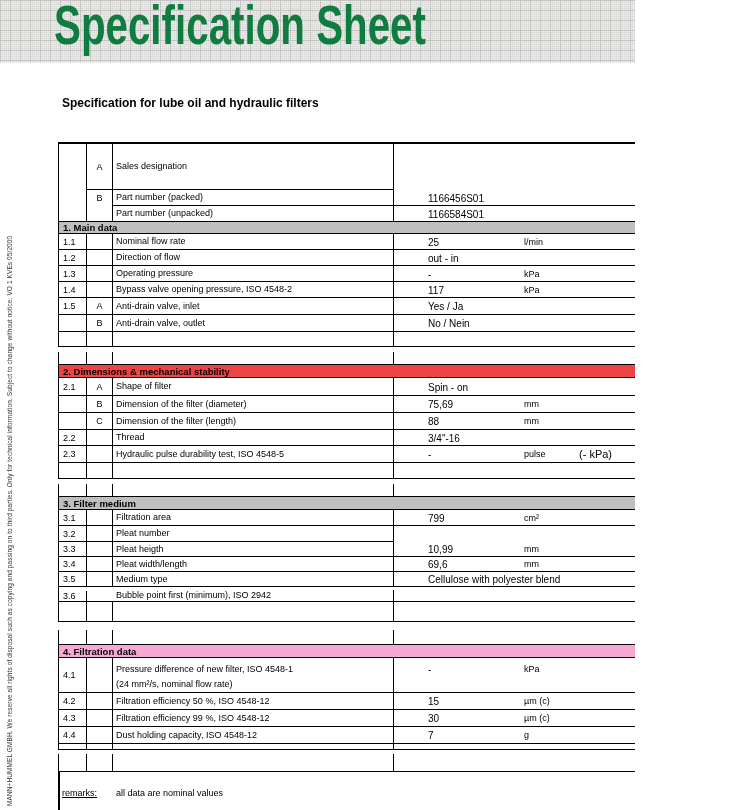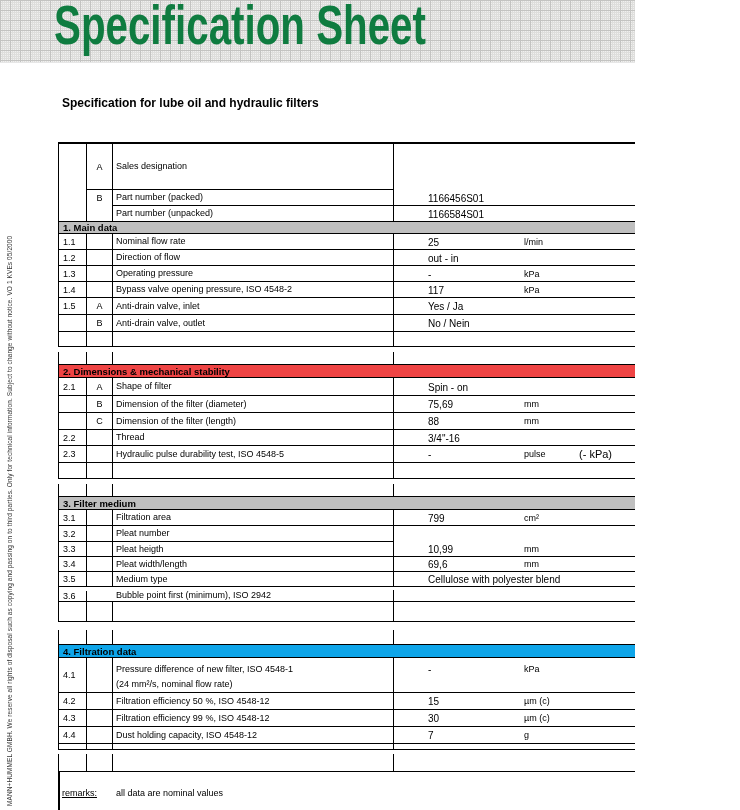--- a/index.html
+++ b/index.html
@@ -332,21 +332,21 @@
         <div class="c c4"></div>
       </div>
       <div class="gaprow" style="height: 8px;"></div>
       <div class="trow" style="height: 15px;">
         <div class="c c1"></div>
         <div class="c c2"></div>
         <div class="c c3"></div>
         <div class="c c4"></div>
       </div>
       <div class="trow section" style="height: 13px;">
-        <div class="sec" style="background: #0ea5e9;">4. Filtration data</div>
+        <div class="sec" style="background: #f9a8d4;">4. Filtration data</div>
       </div>
       <div class="trow twoline" style="height: 35px;">
         <div class="c c1">4.1</div>
         <div class="c c2"></div>
         <div class="c c3">
           <div>Pressure difference of new filter, ISO 4548-1</div>
           <div>(24 mm²/s, nominal flow rate)</div>
         </div>
         <div class="c c4">
           <span class="val">-</span>

